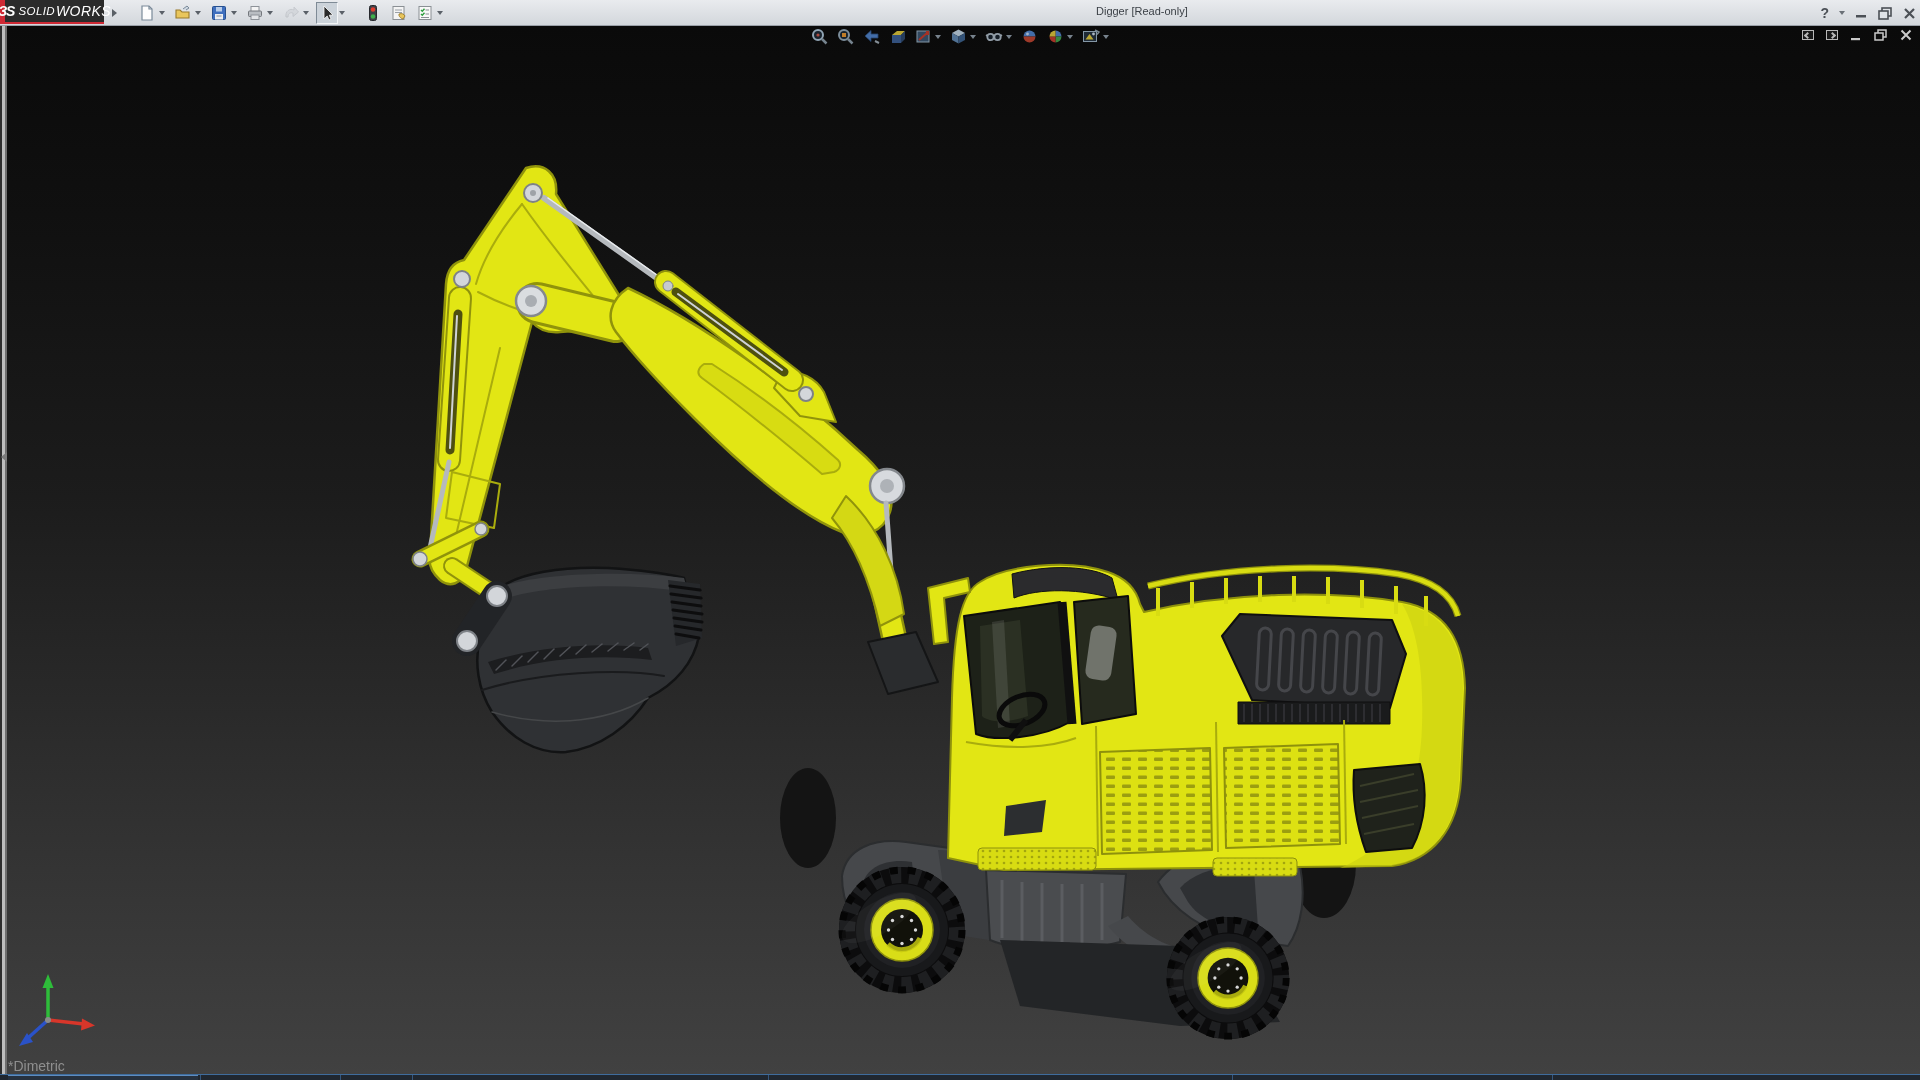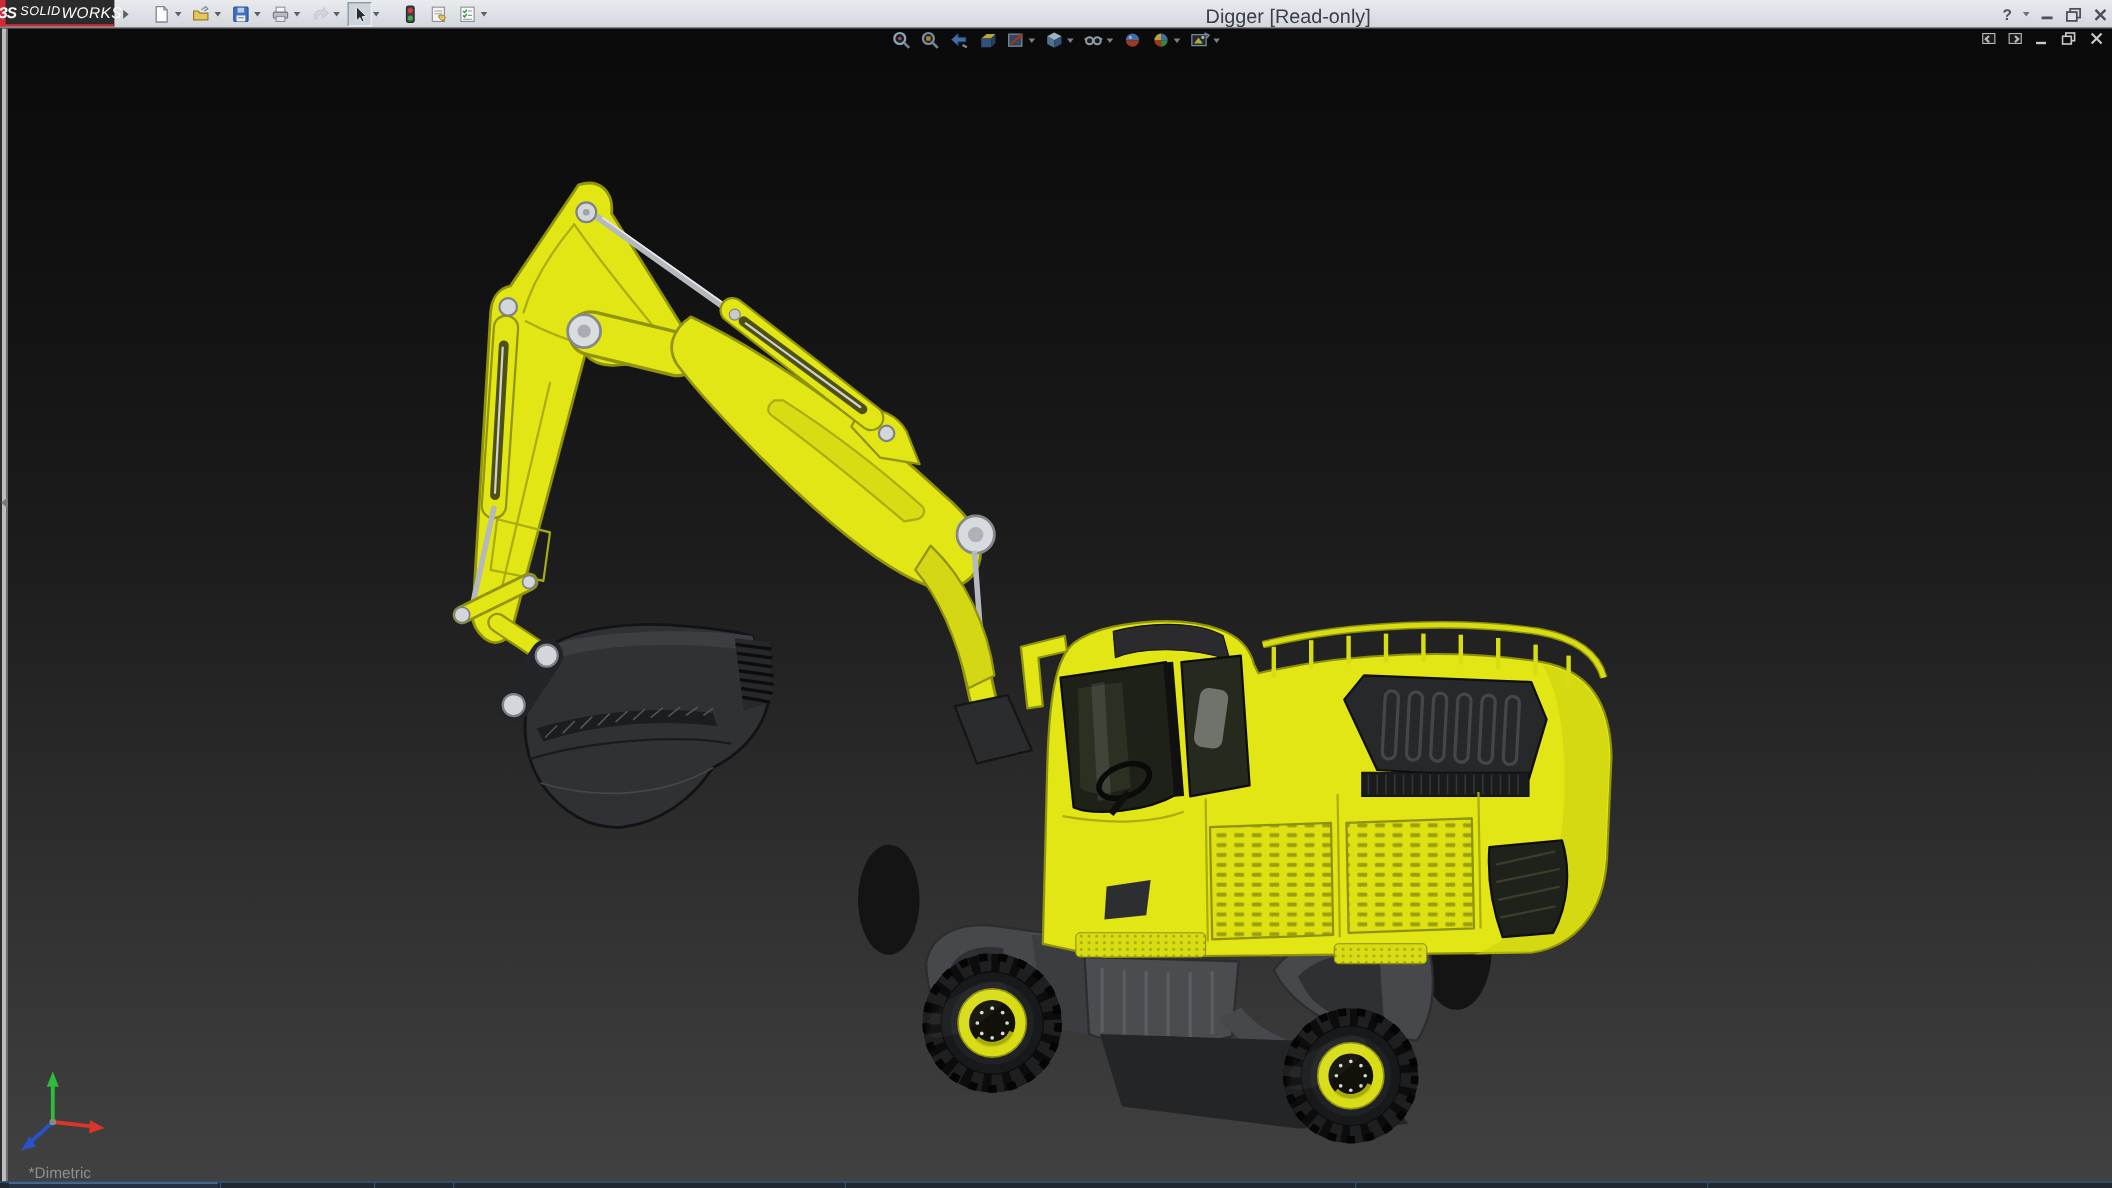--- a/index.html
+++ b/index.html
@@ -20,21 +20,21 @@
 
   #main-toolbar { position:absolute; left:136px; top:1px; height:24px; display:flex; align-items:center; }
   .tb-group { display:flex; align-items:center; margin-right:4px; }
   .tb-btn { width:22px; height:22px; display:flex; align-items:center; justify-content:center; border:1px solid transparent; }
   .tb-btn.disabled { opacity:.45; }
   .tb-btn.pressed { background:#ccd3da; border-color:#7f8b96 #f3f5f7 #f3f5f7 #7f8b96; }
   .dd { width:0; height:0; border-top:4px solid #5a6068; border-left:3.5px solid transparent;
         border-right:3.5px solid transparent; margin:0 3px 0 1px; }
   .tb-sep { width:10px; }
 
-  #doc-title { position:absolute; left:1096px; top:5px; font-size:18px; color:#3a3f45; }
+  #doc-title { position:absolute; left:1096px; top:5px; font-size:11px; color:#3a3f45; }
 
   #win-controls { position:absolute; right:4px; top:0; height:26px; display:flex; align-items:center; gap:10px; }
   .wc { color:#4b5056; font-size:13px; font-weight:bold; line-height:1; }
   .wc-dd { width:0; height:0; border-top:4px solid #6a7077; border-left:3.5px solid transparent; border-right:3.5px solid transparent; }
 
   
   #viewport { position:relative; width:1920px; height:1048px;
     background:linear-gradient(180deg,#0a0a0a 0%,#101010 18%,#1c1c1c 45%,#2d2d2d 70%,#414141 100%); }
   #scene { position:absolute; left:0; top:0; }
 
@@ -47,21 +47,21 @@
   .pane-ic { width:12px; height:10px; border:1.5px solid #b9b9b9; background:#1a1a1a; position:relative; }
   .pane-ic::after { content:""; position:absolute; top:2px; width:3px; height:3px; border:solid #b9b9b9; border-width:0 0 2px 2px; }
   .pane-ic.left::after { left:2px; transform:rotate(45deg); }
   .pane-ic.right::after { right:2px; transform:rotate(-135deg); }
 
   #splitter { position:absolute; left:0; top:0; width:9px; height:1048px;
     background:linear-gradient(90deg,#2e2e2e 0 2px,#bdbdbd 2px 5px,#6e6e6e 5px 7px,rgba(0,0,0,0) 7px); }
   #splitter-arrow { position:absolute; left:1px; top:426px; width:0; height:0;
     border-right:6px solid #7a7a7a; border-top:5px solid transparent; border-bottom:5px solid transparent; }
 
-  #view-label { position:absolute; left:26px; top:1032px; font-size:14px; color:#8f8f8f; }
+  #view-label { position:absolute; left:8px; top:1032px; font-size:14px; color:#8f8f8f; }
 
   
   #os-strip { position:relative; width:1920px; height:6px; background:#202730; border-top:1px solid #3f6c9c; }
   .os-seg { position:absolute; top:0; bottom:0; width:1px; background:#35567c; }
   #os-seg-active { position:absolute; left:8px; top:0; width:190px; height:5px; background:#26313f; border-top:1px solid #5d8cc0; }
 </style>
 </head>
 <body>
 
 <div id="titlebar">

